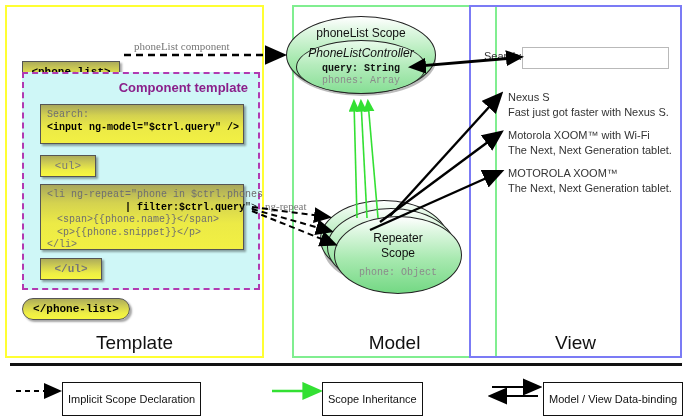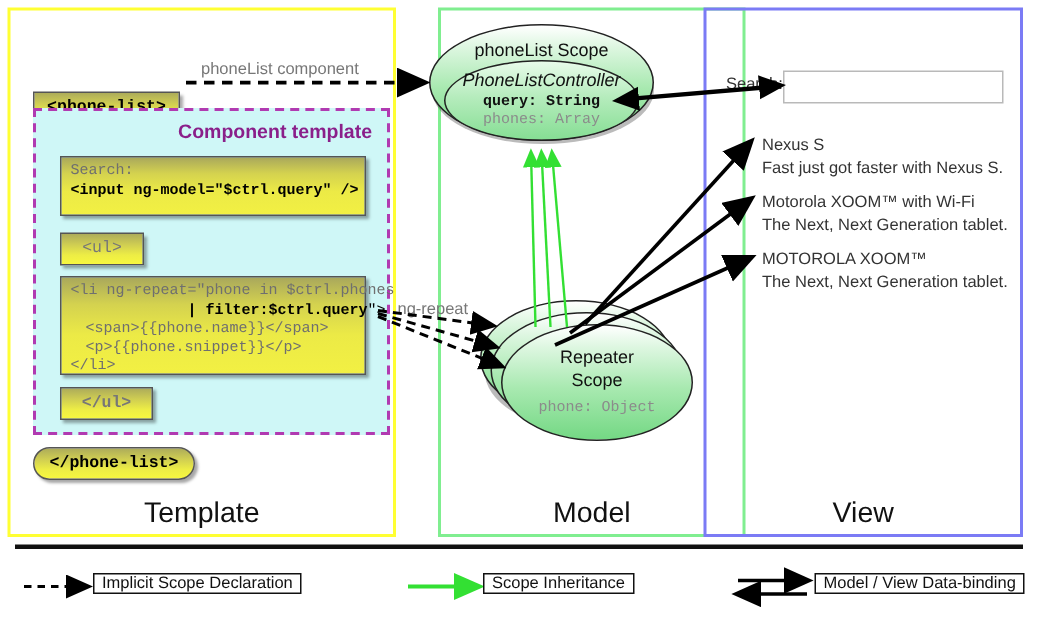--- a/index.html
+++ b/index.html
@@ -46,23 +46,23 @@
   #view-search-input{position:absolute;left:522px;top:47px;width:147px;height:22px;
       box-sizing:border-box;border:1px solid #b9b9b9;background:#fff;}
   .phone-item{position:absolute;left:508px;width:175px;}
   .phone-name{font-size:11px;color:#333;line-height:1.35;}
   .phone-snip{font-size:11px;color:#333;line-height:1.35;}
   .bullet{position:absolute;left:-10px;top:4px;width:3px;height:3px;
           background:#444;border-radius:50%;}
   
   #legend-rule{position:absolute;left:10px;top:363px;width:672px;height:3px;background:#111;}
   .legend-box{position:absolute;box-sizing:border-box;border:1px solid #111;background:#fff;
-              font-size:11px;color:#111;padding:0 5px;white-space:nowrap;}
+              font-size:11px;color:#111;padding:10px 5px;white-space:nowrap;}
   
-  .anno{position:absolute;font-family:Liberation Sans, sans-serif;font-size:11px;color:#777;}
+  .anno{position:absolute;font-family:Liberation Serif, serif;font-size:11px;color:#777;}
   svg.overlay{position:absolute;left:0;top:0;width:693px;height:417px;pointer-events:none;}
 </style>
 </head>
 <body>
 
 <div class="panel" id="panel-template">
   <div class="panel-title">Template</div>
 </div>
 <div class="panel" id="panel-model">
   <div class="panel-title">Model</div>

